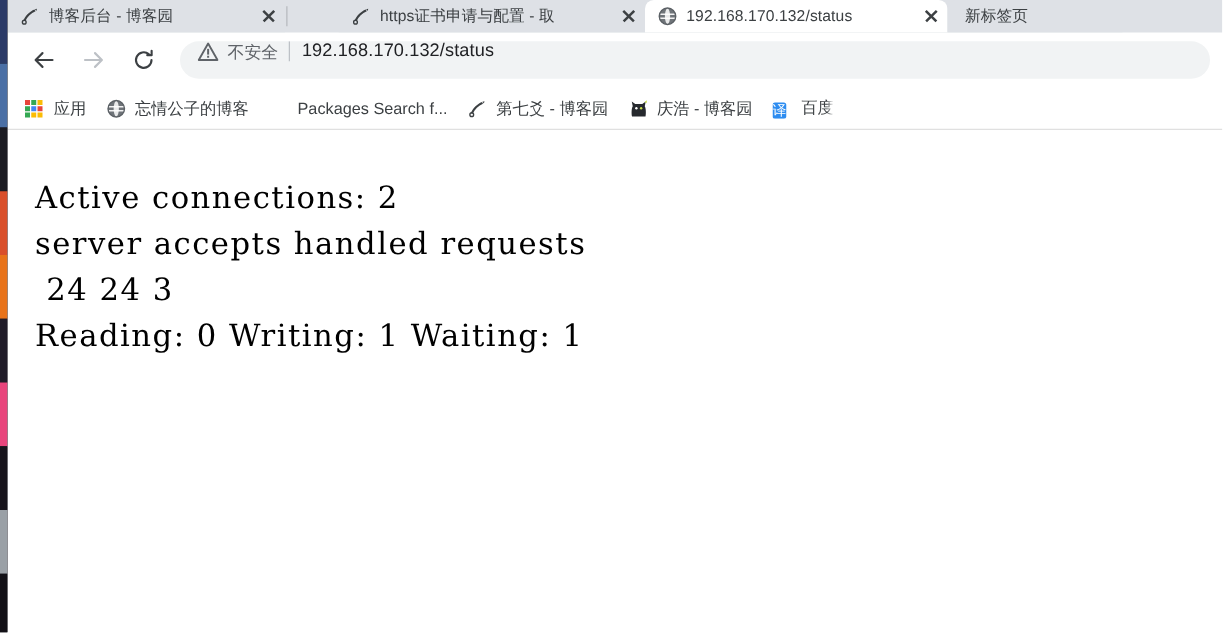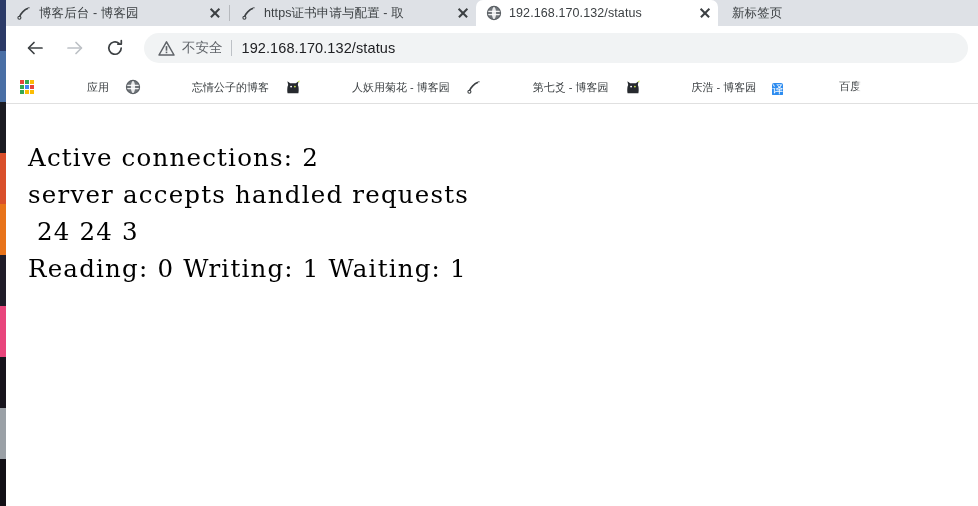--- a/index.html
+++ b/index.html
@@ -142,22 +142,22 @@
     align-items: center;
     justify-content: center;
     margin-right: 6px;
   }
   .omnibox {
     flex: 1 1 auto;
     height: 30px;
     background: #f1f3f4;
     border-radius: 16px;
     display: flex;
-    align-items: center;
-    padding: 12px 14px;
+    align-items: flex-start;
+    padding: 0 14px;
     box-sizing: border-box;
     margin-left: 6px;
     margin-right: 10px;
     overflow: hidden;
   }
   .warn-icon {
     width: 17px;
     height: 17px;
     flex: 0 0 17px;
     margin-right: 7px;
@@ -203,26 +203,25 @@
     overflow: hidden;
   }
   .bm-icon {
     width: 16px;
     height: 16px;
     flex: 0 0 16px;
     margin-right: 7px;
     position: relative;
   }
   .bm-label {
-    font-size: 11px;
+    font-size: 13px;
     color: #3c4043;
     white-space: nowrap;
     overflow: hidden;
     line-height: 16px;
-    margin-left: 44px;
   }
   .bm.clip .bm-label {
     -webkit-mask-image: linear-gradient(to right, #000 78%, transparent 100%);
     mask-image: linear-gradient(to right, #000 78%, transparent 100%);
     font-family: Liberation Mono, monospace;
   }
 
   
   .apps-grid {
     width: 14px; height: 14px;
@@ -316,21 +315,21 @@
         <div class="tab" style="width: 222px;">
           <span class="tab-favicon"><svg class="fav-cnblogs" viewBox="0 0 16 16">
               <path d="M2.6 11.8 C4.2 7.6 7.6 4.2 11.6 2.6 L12.4 3.9 C8.8 5.3 5.8 8.3 4.3 11.8 Z" fill="#3c4043"></path>
               <path d="M11.9 2.4 L13.6 2.0 L13.1 3.7 Z" fill="#3c4043"></path>
               <circle cx="3.4" cy="12.7" r="1.5" fill="none" stroke="#3c4043" stroke-width="1.1"></circle>
             </svg></span>
           <span class="tab-title">博客后台 - 博客园</span>
           <span class="tab-close"></span>
         </div>
         <span class="tab-sep"></span>
-        <div class="tab fade" style="width: 245px;">
+        <div class="tab fade" style="width: 245px; margin-left: 40px;">
           <span class="tab-favicon"><svg class="fav-cnblogs" viewBox="0 0 16 16">
               <path d="M2.6 11.8 C4.2 7.6 7.6 4.2 11.6 2.6 L12.4 3.9 C8.8 5.3 5.8 8.3 4.3 11.8 Z" fill="#3c4043"></path>
               <path d="M11.9 2.4 L13.6 2.0 L13.1 3.7 Z" fill="#3c4043"></path>
               <circle cx="3.4" cy="12.7" r="1.5" fill="none" stroke="#3c4043" stroke-width="1.1"></circle>
             </svg></span>
           <span class="tab-title">https证书申请与配置 - 取</span>
           <span class="tab-close"></span>
         </div>
         <div class="tab active" style="width: 242px;">
           <span class="tab-favicon"><svg class="fav-globe" viewBox="0 0 16 16">
@@ -403,27 +402,22 @@
         <div class="bm">
           <span class="bm-icon"><svg class="fav-globe" viewBox="0 0 16 16">
               <circle cx="8" cy="8" r="6.6" fill="#6f7479"></circle>
               <path d="M8 1.4 C5.2 3.3 5.2 12.7 8 14.6 C10.8 12.7 10.8 3.3 8 1.4 Z" fill="#ffffff" opacity="0.85"></path>
               <path d="M1.6 6.4 H14.4 M1.6 9.6 H14.4" stroke="#ffffff" stroke-width="1.1" opacity="0.9"></path>
               <circle cx="8" cy="8" r="6.6" fill="none" stroke="#5b6065" stroke-width="1.1"></circle>
             </svg></span>
           <span class="bm-label">忘情公子的博客</span>
         </div>
         <div class="bm">
-          <span class="bm-icon"><svg class="fav-cat" viewBox="0 0 16 16">
-              <path d="M3.2 6 L2.4 2.2 L5.2 4.2 L10.8 4.2 L13.6 2.2 L12.8 6 C13.8 7.3 13.9 12 13.4 14.2 L2.6 14.2 C2.1 12 2.2 7.3 3.2 6 Z" fill="#26292e"></path>
-              <circle cx="6.1" cy="7.6" r="0.95" fill="#ffffff"></circle>
-              <circle cx="9.9" cy="7.6" r="0.95" fill="#c8e04a"></circle>
-              <path d="M12.6 2.6 L14.6 1.2 L14.2 3.6 Z" fill="#c8e04a"></path>
-            </svg></span>
-          <span class="bm-label">人妖用菊花 - 博客园</span>
+          <span class="bm-icon"><span class="fav-search"><span class="mag"></span></span></span>
+          <span class="bm-label">Packages Search f...</span>
         </div>
         <div class="bm">
           <span class="bm-icon"><svg class="fav-cnblogs" viewBox="0 0 16 16">
               <path d="M2.6 11.8 C4.2 7.6 7.6 4.2 11.6 2.6 L12.4 3.9 C8.8 5.3 5.8 8.3 4.3 11.8 Z" fill="#3c4043"></path>
               <path d="M11.9 2.4 L13.6 2.0 L13.1 3.7 Z" fill="#3c4043"></path>
               <circle cx="3.4" cy="12.7" r="1.5" fill="none" stroke="#3c4043" stroke-width="1.1"></circle>
             </svg></span>
           <span class="bm-label">第七爻 - 博客园</span>
         </div>
         <div class="bm">

